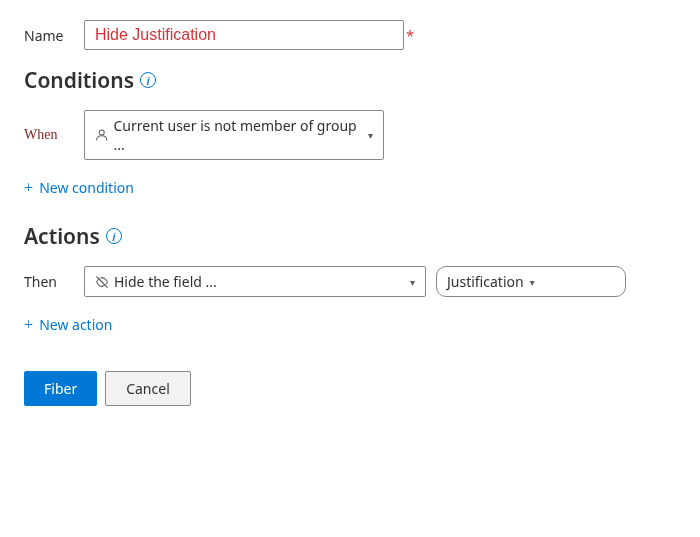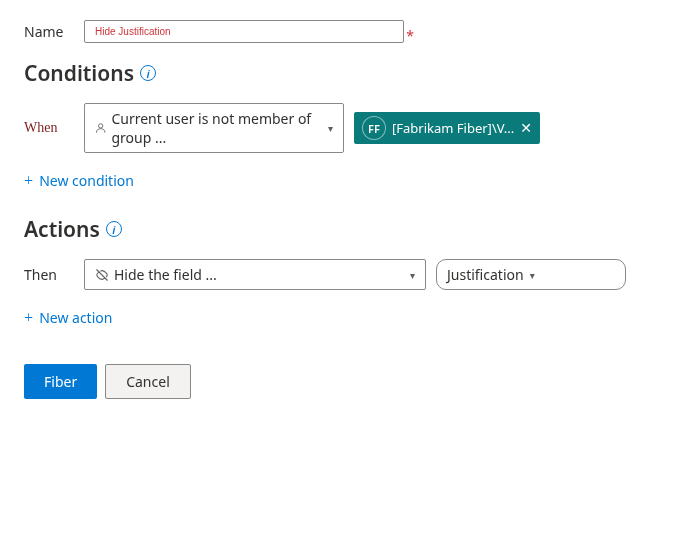--- a/index.html
+++ b/index.html
@@ -29,21 +29,21 @@
     .name-input-wrapper {
       position: relative;
       flex: 1;
       max-width: 320px;
     }
 
     .name-input {
       width: 100%;
       border: 1px solid #8a8886;
       padding: 5px 10px;
-      font-size: 10px;
+      font-size: 16px;
       color: #d13438;
       outline: none;
       border-radius: 2px;
     }
 
     .required-star {
       color: #d13438;
       position: absolute;
       right: -10px;
       top: 6px;
@@ -103,21 +103,21 @@
       align-items: center;
       border: 1px solid #8a8886;
       border-radius: 2px;
       padding: 5px 10px;
       background: #ffffff;
       cursor: pointer;
       gap: 6px;
     }
 
     .dropdown-condition {
-      width: 260px;
+      width: 300px;
       justify-content: space-between;
     }
 
     .dropdown-action {
       width: 342px;
       justify-content: space-between;
     }
 
     .dropdown-field {
       width: 190px;
@@ -279,27 +279,20 @@
       <span class="dropdown-text">
         <svg class="user-icon-svg" viewBox="0 0 16 16" fill="none" xmlns="http://www.w3.org/2000/svg">
           <circle cx="8" cy="5" r="3" stroke="#605e5c" stroke-width="1.2"></circle>
           <path d="M2 14c0-3.314 2.686-5 6-5s6 1.686 6 5" stroke="#605e5c" stroke-width="1.2" stroke-linecap="round"></path>
         </svg>
         <span>Current user is not member of group ...</span>
       </span>
       <span class="chevron-down">▾</span>
     </div>
 
-    <div class="group-badge">
-      <div class="badge-avatar">
-        <span>FF</span>
-      </div>
-      <span class="badge-text">[Fabrikam Fiber]\V...</span>
-      <span class="badge-close">✕</span>
-    </div>
   </div>
 
   <div class="new-condition-row">
     <span class="plus-icon">+</span>
     <span>New condition</span>
   </div>
 </div>
 
 <div class="section actions-section">
   <div class="section-header">

